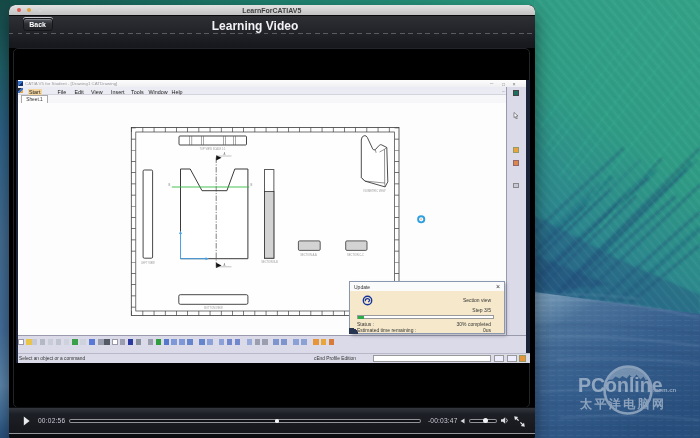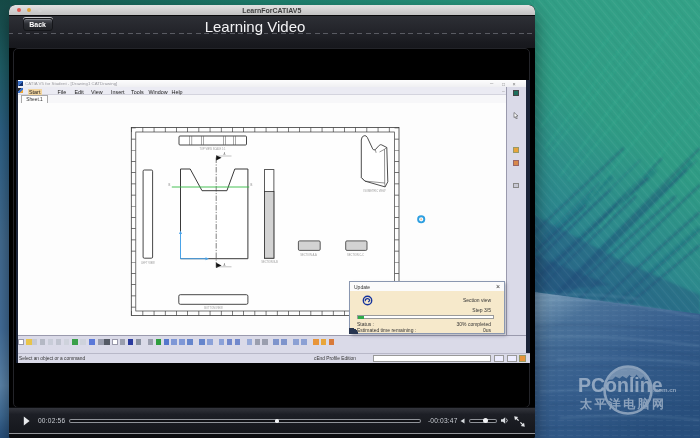--- a/index.html
+++ b/index.html
@@ -134,21 +134,21 @@
 
   <div class="abs" style="left:0;top:0;width:525.5px;height:10px;background:linear-gradient(#e2e2e2,#c2c2c2);border-radius:6px 6px 0 0;"></div>
   <div class="abs" style="left:7.7px;top:3px;width:4.4px;height:4.4px;border-radius:50%;background:#e2574e;"></div>
   <div class="abs" style="left:18.1px;top:3px;width:4.4px;height:4.4px;border-radius:50%;background:#e0a23c;"></div>
   <div class="abs" style="left:28.5px;top:3px;width:4.4px;height:4.4px;border-radius:50%;background:#d4d4d4;"></div>
   <div class="abs" style="left:0;top:1px;width:525.5px;height:9px;text-align:center;font-size:7px;font-weight:bold;color:#3f3f3f;line-height:9px;">LearnForCATIAV5</div>
 
   <div class="abs" style="left:0;top:10px;width:525.5px;height:43px;background:linear-gradient(#2d2f35,#222329 40%,#1a1b20 62%,#121316);border-top:1px solid #0a0a0c;"></div>
   <div class="abs" style="left:0;top:28px;width:525.5px;height:1px;background:repeating-linear-gradient(90deg,rgba(180,183,192,.38) 0 4.5px,rgba(0,0,0,0) 4.5px 8.5px);"></div>
   <div class="abs" style="left:13.6px;top:13.2px;width:30px;height:12.4px;border-radius:3px;background:linear-gradient(#585b63,#2c2e34 45%,#222428);border:1px solid #15161a;box-shadow:0 -1px 0 rgba(255,255,255,.75), inset 0 1px 0 rgba(255,255,255,.25);color:#fff;font-size:7px;font-weight:bold;text-align:center;line-height:11.5px;">Back</div>
-  <div class="abs" style="left:0;top:16px;width:492px;height:11px;text-align:center;font-size:15px;font-weight:normal;color:#f2f2f4;line-height:11px;">Learning Video</div>
+  <div class="abs" style="left:0;top:16px;width:492px;height:11px;text-align:center;font-size:12px;font-weight:bold;color:#f2f2f4;line-height:11px;">Learning Video</div>
 
   <div class="abs" style="left:0;top:43px;width:525.5px;height:359px;background:#000;"></div>
   <div class="abs" style="left:4px;top:43px;width:517px;height:360px;border:1px solid #232429;border-radius:5px;background:#000;"></div>
 
   <div class="abs" id="catia" style="left:7px;top:75px;width:514px;height:283px;background:#fdfdfd;">
 
     <div class="abs" style="left:0;top:0;width:514px;height:7.5px;background:linear-gradient(#fdfdfd,#efeff2);border-bottom:0.5px solid #d8d8de;"></div>
     <div class="abs" style="left:1.8px;top:1px;width:5px;height:5px;background:linear-gradient(135deg,#3a70c8 0 55%,#12306e 55% 100%);"></div>
     <div class="abs" style="left:9px;top:1.4px;font-size:4.4px;color:#9a9aa0;white-space:nowrap;">CATIA V5 for Student  -  [Drawing1 CATDrawing]</div>
     <div class="abs" style="left:474px;top:0.2px;font-size:6px;color:#888;">–</div>

